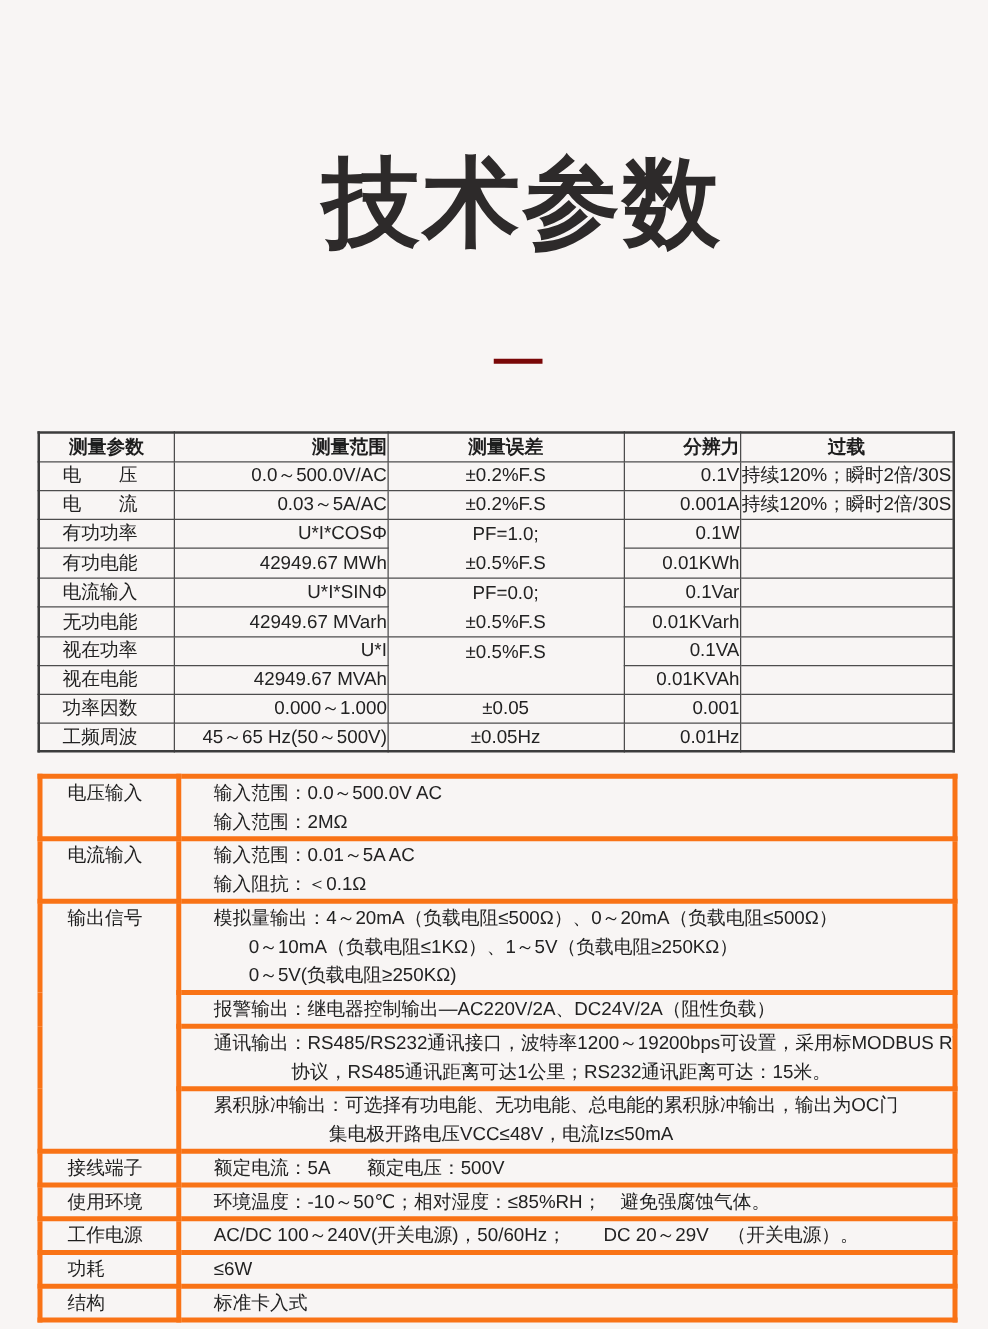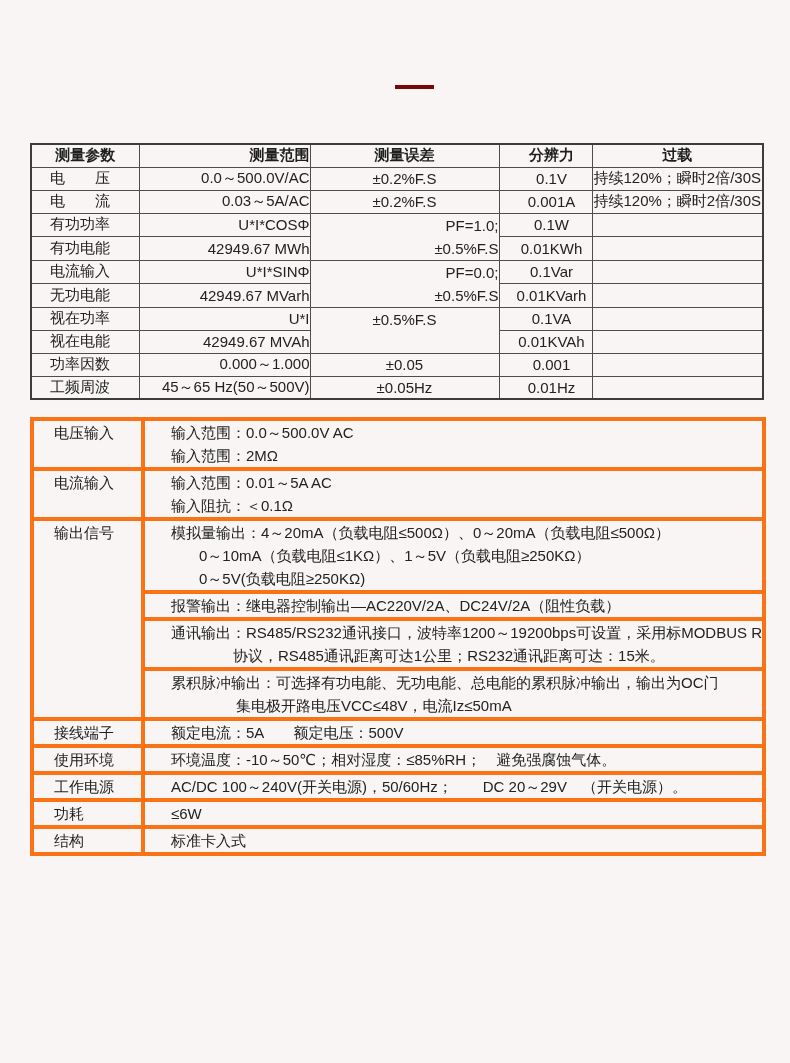--- a/index.html
+++ b/index.html
@@ -44,51 +44,52 @@
     height: 23px;
     font-size: 15px;
     padding: 0;
     overflow: hidden;
     white-space: nowrap;
   }
   .t1 th { font-weight: bold; color: #1e1e1e; }
   .al-c { text-align: center; }
   .al-l1 { text-align: left; padding-left: 18px !important; margin-left: 13px; }
   .al-l2 { text-align: right; padding-left: 15px !important; }
-  .al-l4 { text-align: center; padding-left: 12px !important; }
+  .al-l4 { text-align: right; padding-left: 12px !important; }
   .err-merged { vertical-align: middle; }
-  .err-merged .el { line-height: 23px; text-align: right; }
+  .err-merged .el { line-height: 23px; text-align: center; }
   .err-top { vertical-align: top; }
   .err-top .el { line-height: 23px; text-align: center; }
 
   .t2 { margin-top: 17px; }
   .t2 td {
     border: 4px solid #f97316;
     font-size: 15px;
     padding: 0;
     vertical-align: top;
     overflow: hidden;
   }
   .t2 .lbl {
     padding-left: 20px;
     line-height: 23px;
     white-space: nowrap;
     color: #1e1e1e;
   }
   .t2 .content div { line-height: 23px; padding-left: 26px; white-space: nowrap; }
   .t2 .content .ind-a { padding-left: 54px; }
   .t2 .content .ind-c { padding-left: 88px; }
-  .t2 .content .ind-p { padding-left: 91px; }
+  .t2 .content .ind-p { padding-left: 118px; }
   .t2 .single { height: 23px; line-height: 23px; }
 </style>
 </head>
 <body>
 
 <div class="page">
 
+  <div class="title">技术参数</div>
   <div class="title-underline"></div>
 
   <div class="tables">
 
     <table class="t1">
       <colgroup>
         <col style="width:108px">
           <col style="width:171px">
           <col style="width:189px">
           <col style="width:93px">

